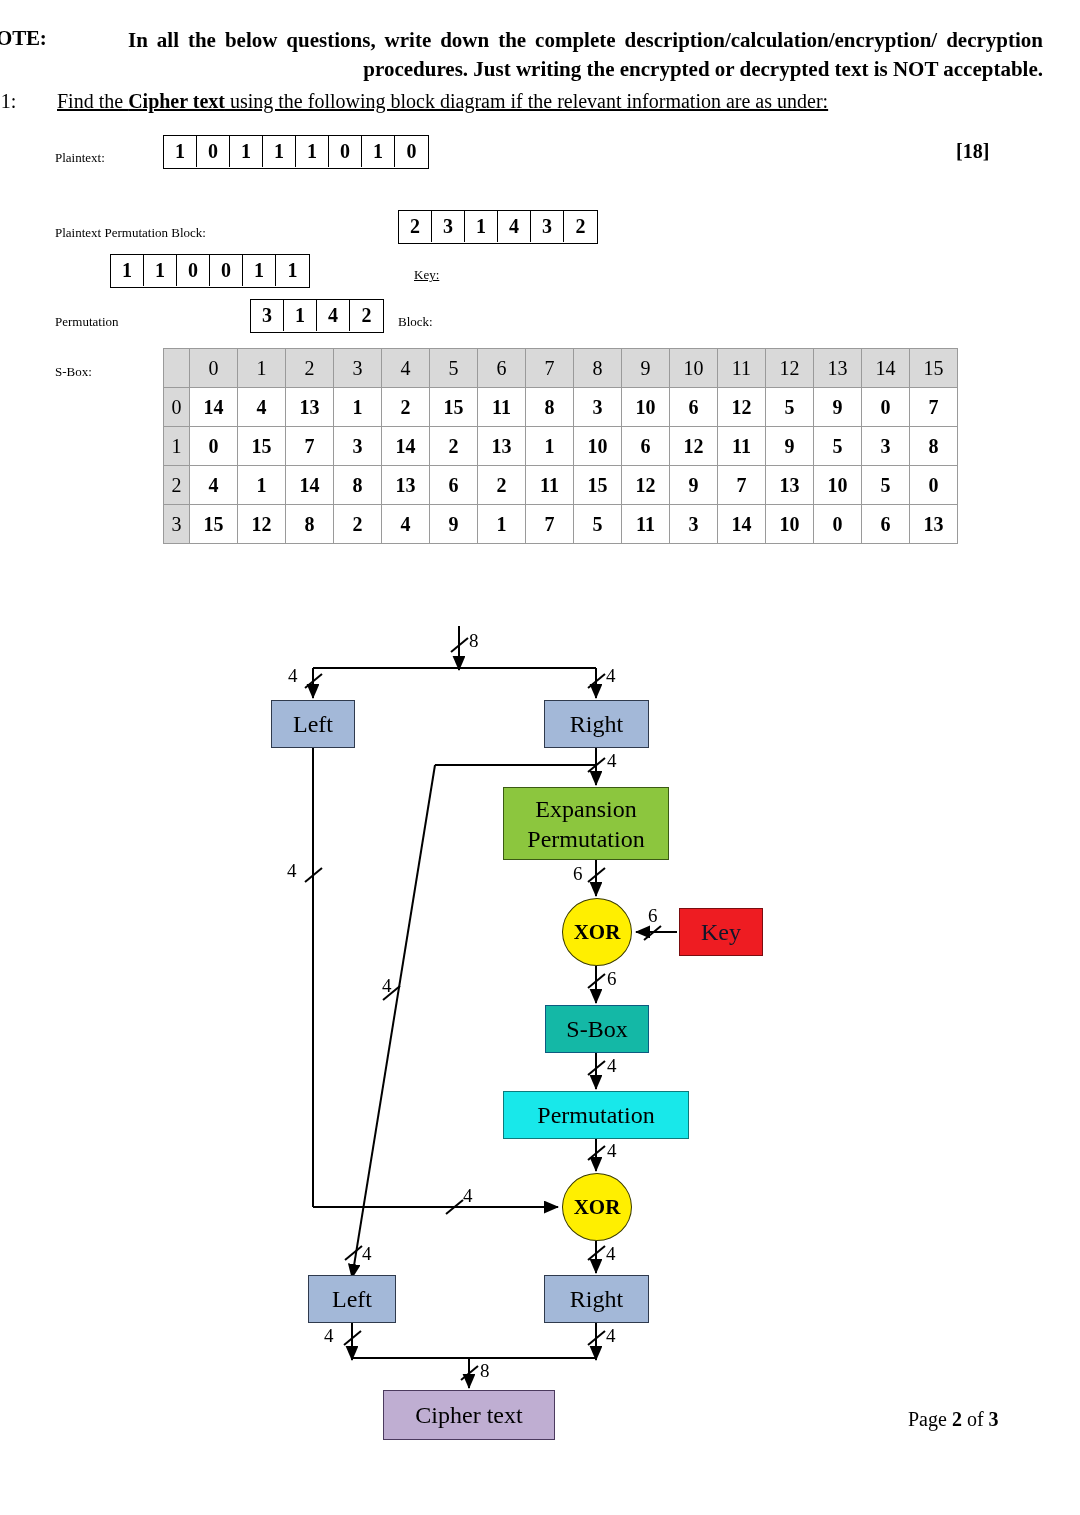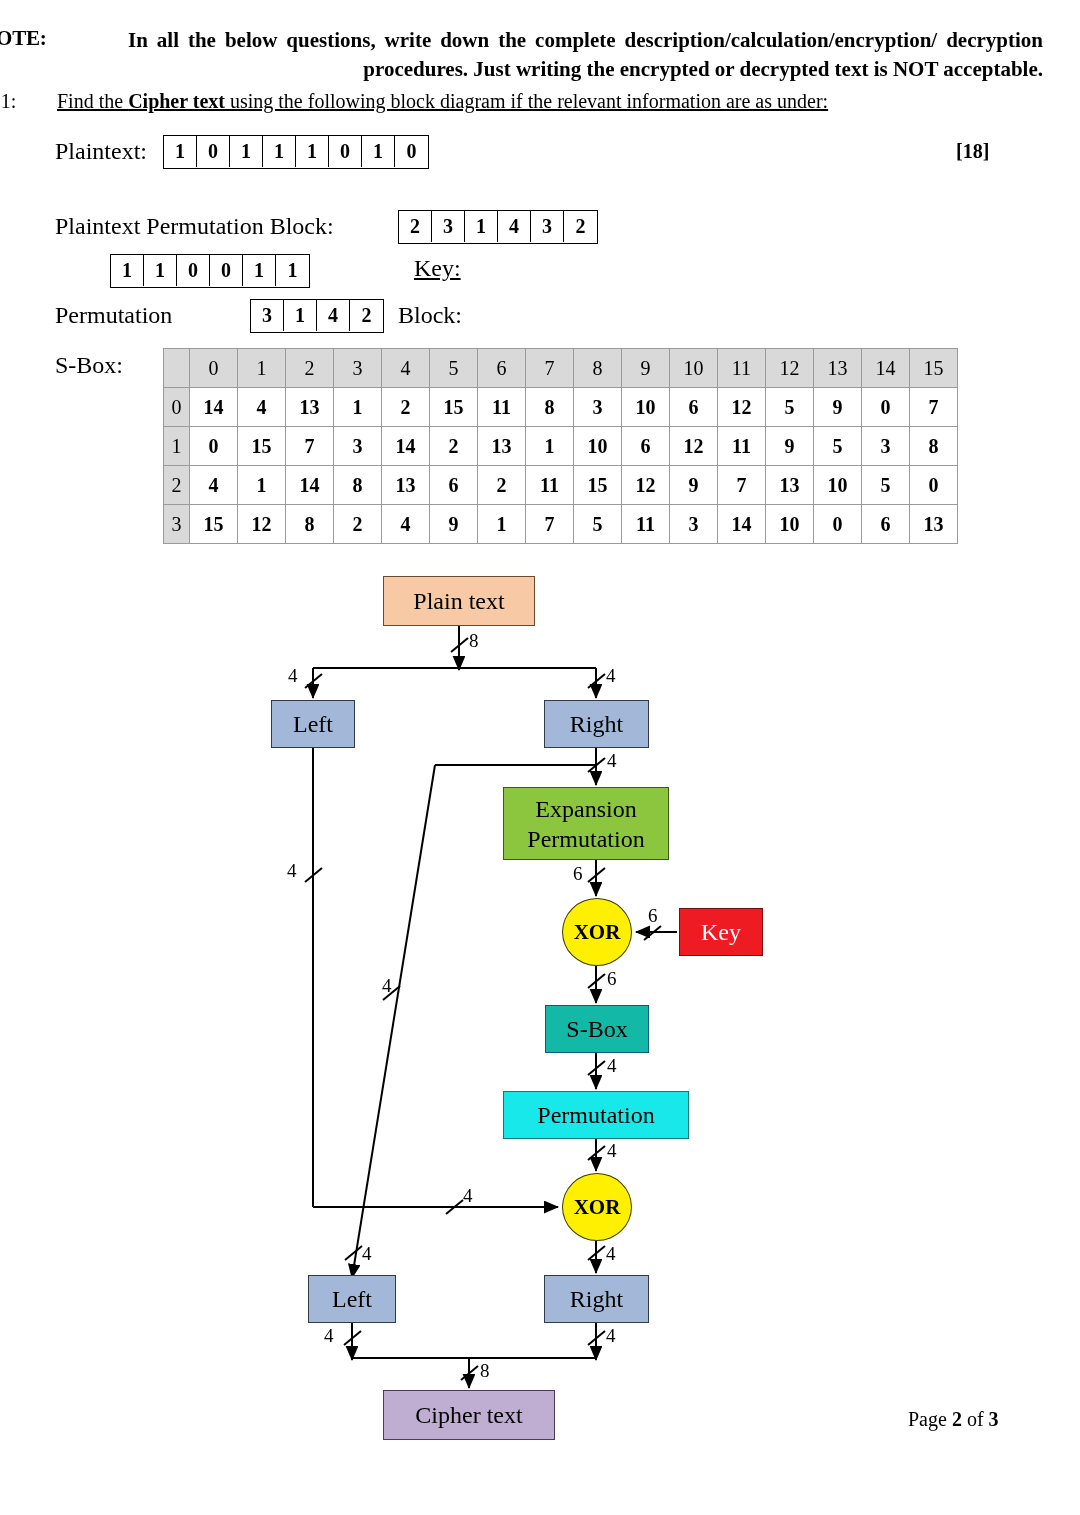--- a/index.html
+++ b/index.html
@@ -67,22 +67,23 @@
     position: absolute;
     left: 956px;
     top: 140px;
     font-size: 20px;
     font-weight: bold;
   }
 
   
   .lbl {
     position: absolute;
-    font-size: 24px;
+    font-size: 13px;
     white-space: nowrap;
+    margin-top: 12px;
   }
   .lbl-plaintext  { left: 55px;  top: 138px; }
   .lbl-expperm    { left: 55px;  top: 213px; }
   .lbl-key        { left: 414px; top: 255px; text-decoration: underline; }
   .lbl-perm       { left: 55px;  top: 302px; }
   .lbl-block      { left: 398px; top: 302px; }
   .lbl-sbox       { left: 55px;  top: 352px; }
 
   
   .strip {
@@ -175,21 +176,21 @@
   }
   .node.plain   { left: 383px; top: 16px;  width: 152px; height: 50px;
                   background: #f7caa5; border-color: #6b4a2f; }
   .node.left1   { left: 271px; top: 140px; width: 84px;  height: 48px;
                   background: #a3b8d8; border-color: #2f3a4d; }
   .node.right1  { left: 544px; top: 140px; width: 105px; height: 48px;
                   background: #a3b8d8; border-color: #2f3a4d; }
   .node.expperm { left: 503px; top: 227px; width: 166px; height: 73px;
                   background: #8cc63e; border-color: #3b5a14; }
   .node.key     { left: 679px; top: 348px; width: 84px;  height: 48px;
-                  background: #ee1c22; border-color: #7a0d10; color: #ffffff; }
+                  background: #ee1c22; border-color: #7a0d10; color: #0f172a; }
   .node.sbox    { left: 545px; top: 445px; width: 104px; height: 48px;
                   background: #14b8a6; border-color: #0d5a80; }
   .node.perm    { left: 503px; top: 531px; width: 186px; height: 48px;
                   background: #18e8ea; border-color: #0d7a7c; }
   .node.left2   { left: 308px; top: 715px; width: 88px;  height: 48px;
                   background: #a3b8d8; border-color: #2f3a4d; }
   .node.right2  { left: 544px; top: 715px; width: 105px; height: 48px;
                   background: #a3b8d8; border-color: #2f3a4d; }
   .node.cipher  { left: 383px; top: 830px; width: 172px; height: 50px;
                   background: #bfaed2; border-color: #4b3a5e; }
@@ -440,21 +441,20 @@
       <line x1="588" y1="600" x2="605" y2="586"></line>
       <line x1="446" y1="654" x2="463" y2="640"></line>
       <line x1="345" y1="700" x2="362" y2="686"></line>
       <line x1="588" y1="700" x2="605" y2="686"></line>
       <line x1="344" y1="785" x2="361" y2="771"></line>
       <line x1="588" y1="785" x2="605" y2="771"></line>
       <line x1="461" y1="820" x2="478" y2="806"></line>
     </g>
   </svg>
 
-  <div class="node plain">Plain text</div>
   <div class="node left1">Left</div>
   <div class="node right1">Right</div>
   <div class="node expperm">Expansion Permutation</div>
   <div class="xor x1">XOR</div>
   <div class="node key">Key</div>
   <div class="node sbox">S-Box</div>
   <div class="node perm">Permutation</div>
   <div class="xor x2">XOR</div>
   <div class="node left2">Left</div>
   <div class="node right2">Right</div>

